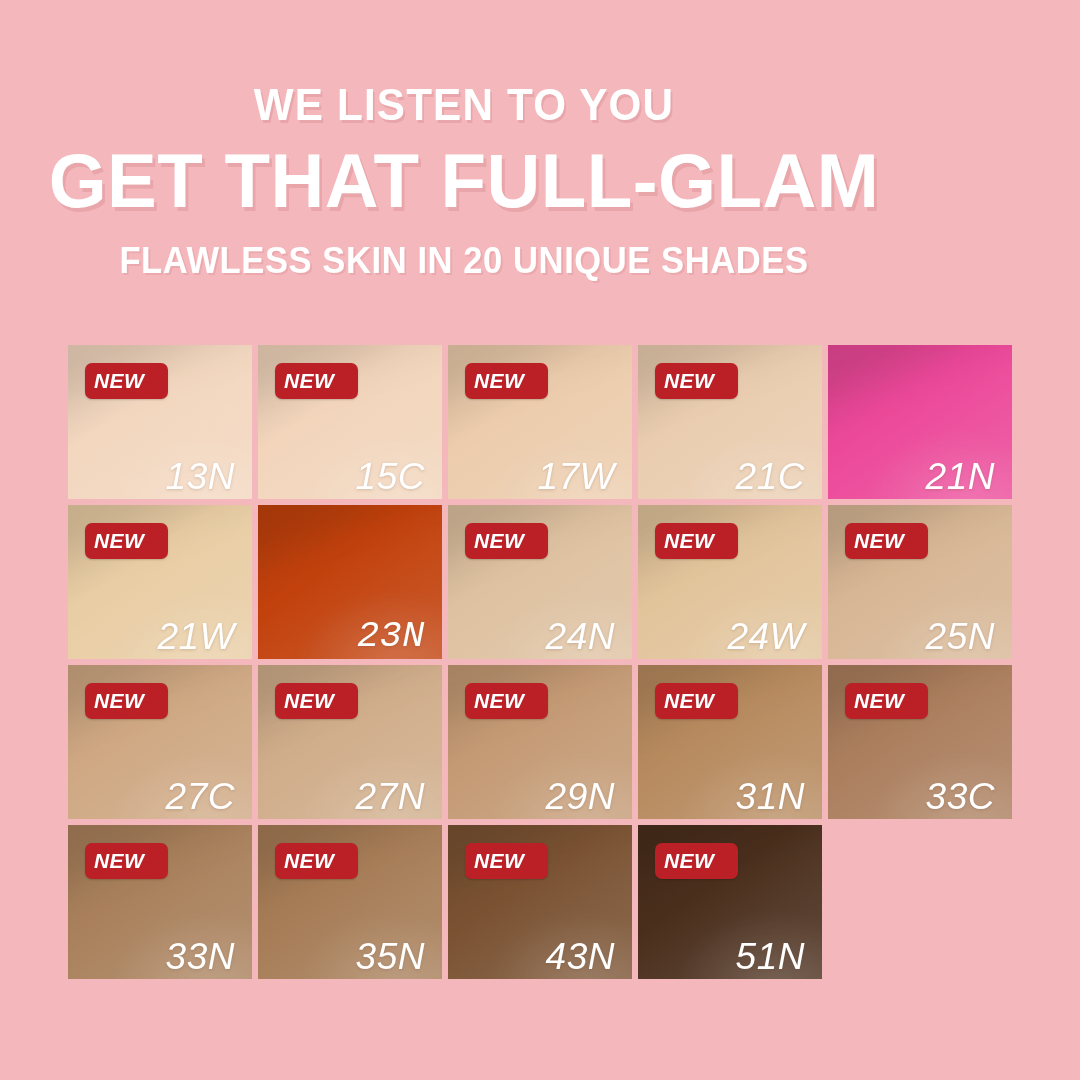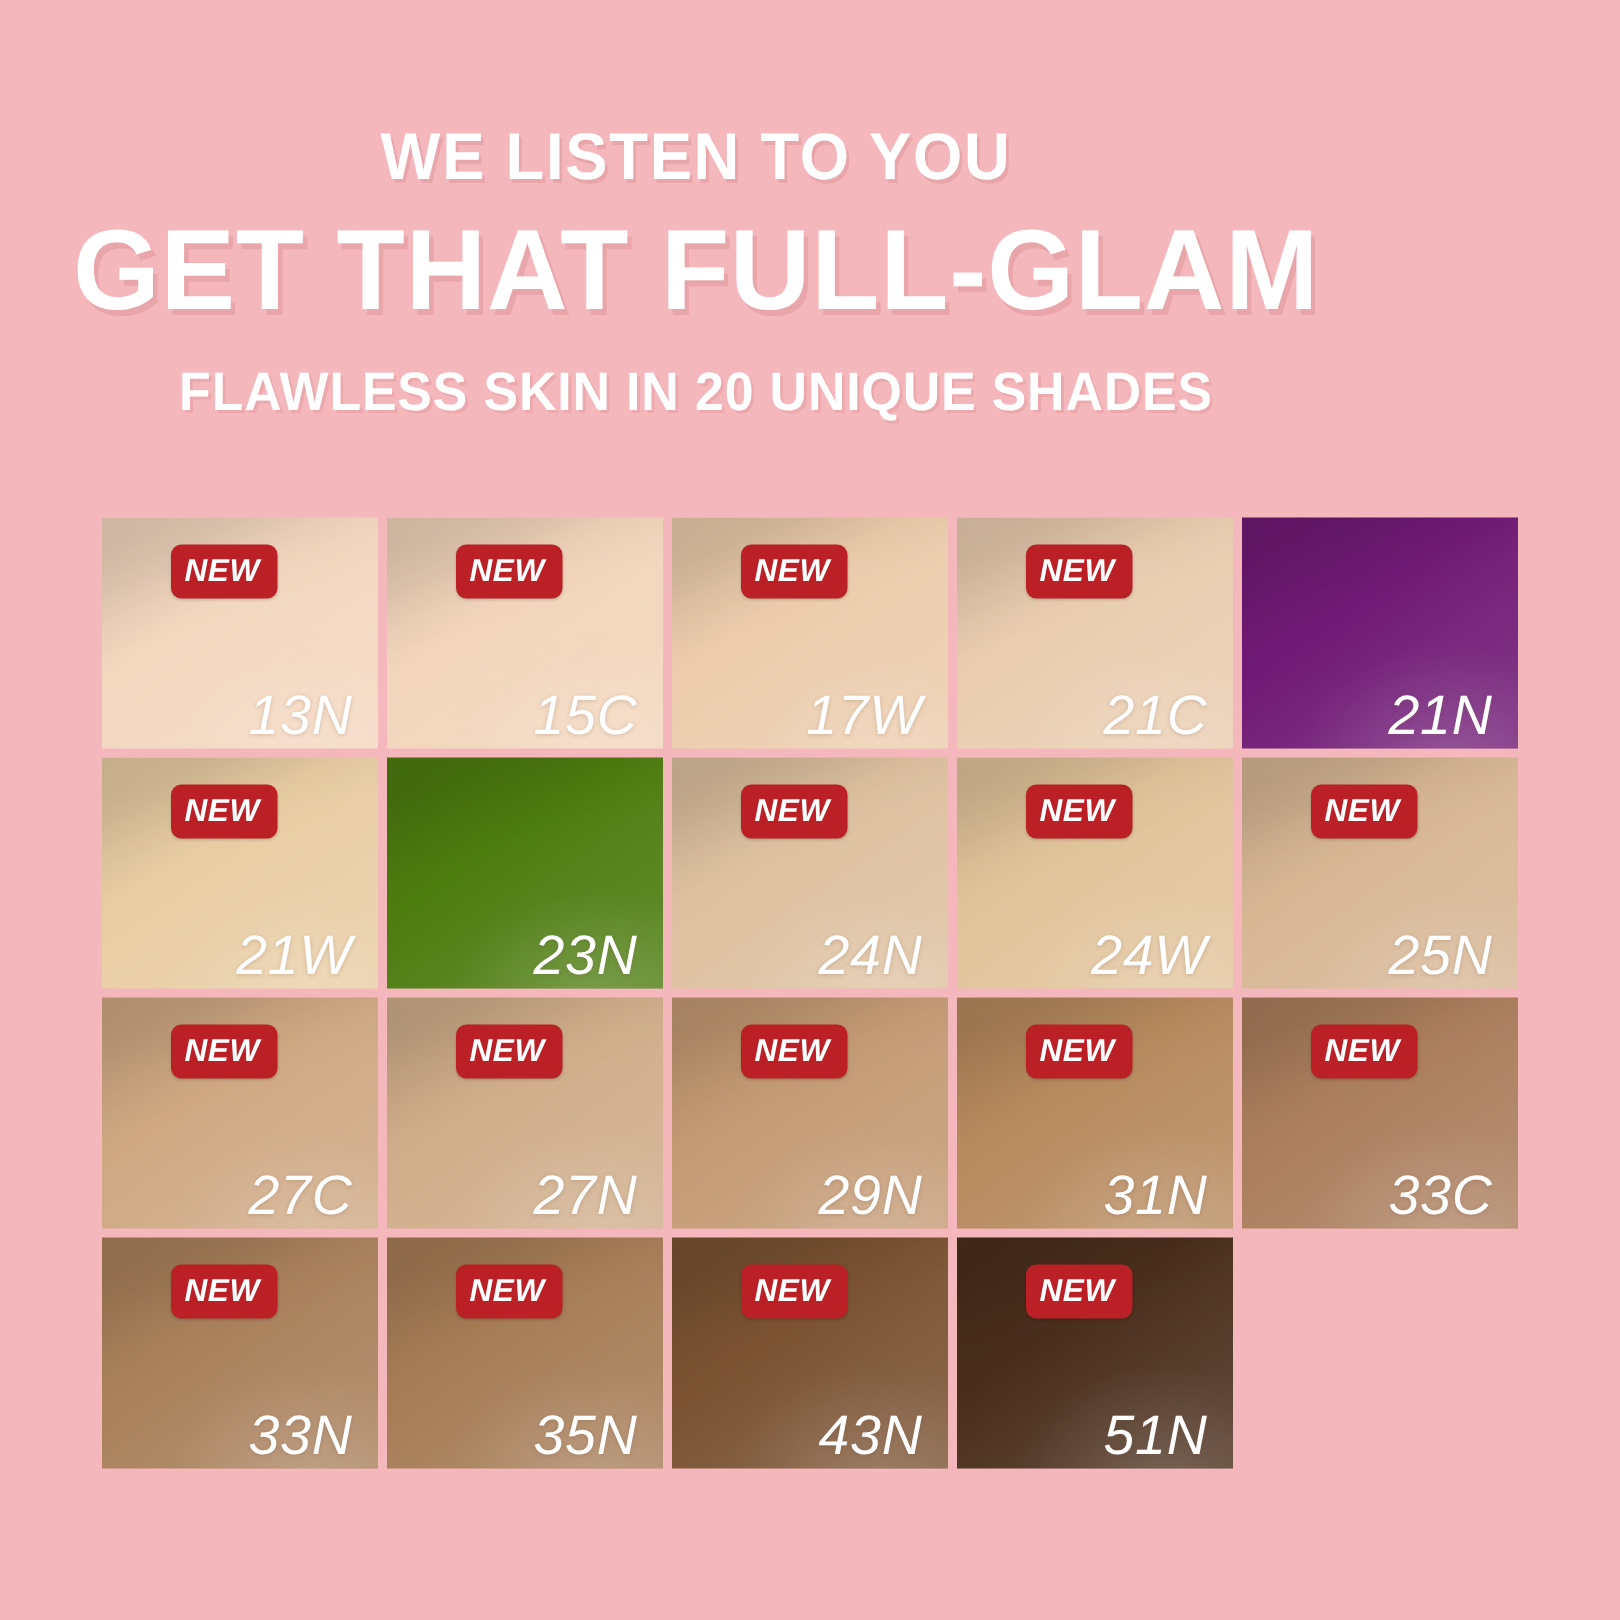--- a/index.html
+++ b/index.html
@@ -123,25 +123,24 @@
     position: absolute;
     left: 17px;
     top: 18px;
     background: #bb2026;
     color: #ffffff;
     font-size: 21px;
     font-weight: 700;
     font-style: italic;
     letter-spacing: 0.4px;
     line-height: 1;
-    padding: 7px 12px 8px 9px;
+    padding: 7px 24px 8px 9px;
     border-radius: 7px;
     z-index: 3;
     box-shadow: 0 1px 2px rgba(0,0,0,0.18);
-    margin-left: 29px;
   }
 
   
   .shade-label {
     position: absolute;
     right: 17px;
     bottom: 4px;
     color: #ffffff;
     font-size: 37px;
     font-weight: 400;
@@ -183,34 +182,34 @@
       <div class="new-badge">NEW</div>
       <div class="shade-label">17W</div>
     </div>
     <div class="swatch" style="background-color: rgb(234, 205, 176);">
       <div class="sheen-a"></div>
       <div class="sheen-b"></div>
       <div class="sheen-c"></div>
       <div class="new-badge">NEW</div>
       <div class="shade-label">21C</div>
     </div>
-    <div class="swatch" style="background-color: #701a75;">
+    <div class="swatch" style="background-color: #ec4899;">
       <div class="sheen-a"></div>
       <div class="sheen-b"></div>
       <div class="sheen-c"></div>
       <div class="shade-label">21N</div>
     </div>
     <div class="swatch" style="background-color: rgb(233, 205, 164);">
       <div class="sheen-a"></div>
       <div class="sheen-b"></div>
       <div class="sheen-c"></div>
       <div class="new-badge">NEW</div>
       <div class="shade-label">21W</div>
     </div>
-    <div class="swatch" style="background-color: #4d7c0f;">
+    <div class="swatch" style="background-color: #c2410c; font-family: Liberation Mono, monospace;">
       <div class="sheen-a"></div>
       <div class="sheen-b"></div>
       <div class="sheen-c"></div>
       <div class="shade-label">23N</div>
     </div>
     <div class="swatch" style="background-color: rgb(222, 193, 160);">
       <div class="sheen-a"></div>
       <div class="sheen-b"></div>
       <div class="sheen-c"></div>
       <div class="new-badge">NEW</div>

